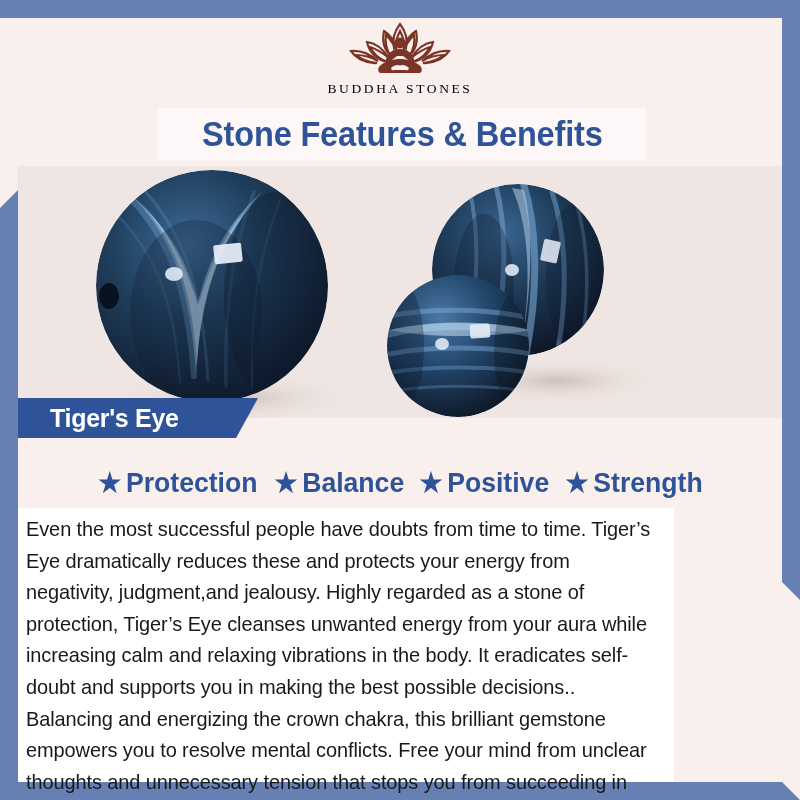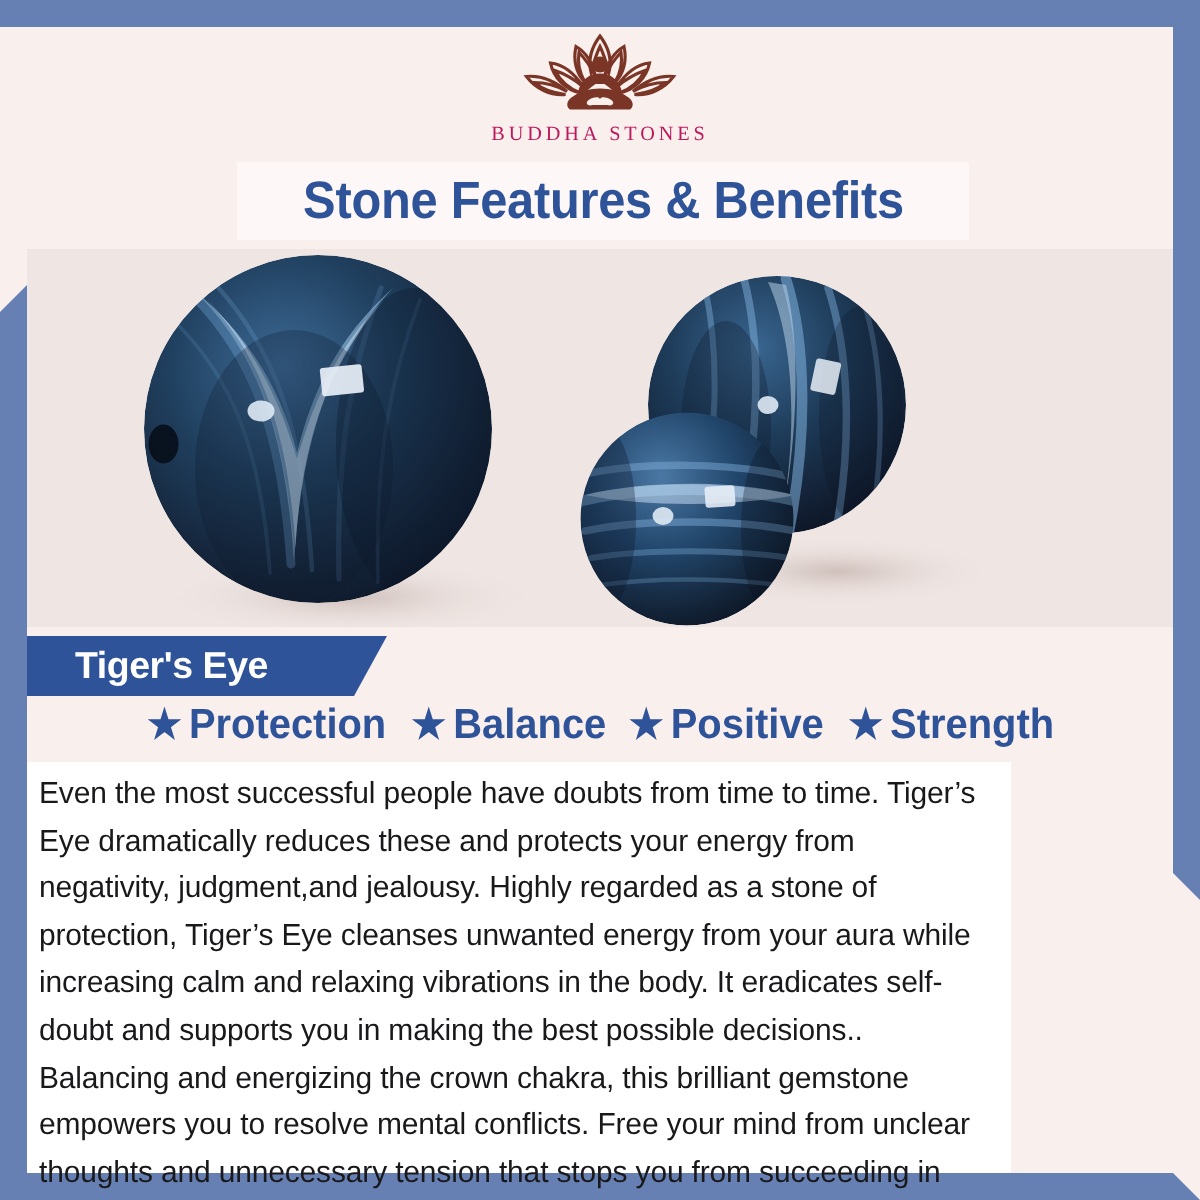--- a/index.html
+++ b/index.html
@@ -51,21 +51,21 @@
     align-items: center; justify-content: flex-start;
   }
   .logo-mark {
     width: 126px; height: 62px;
     display: block;
   }
   .logo-word {
     font-family: "Liberation Serif", serif;
     font-size: 13.5px;
     letter-spacing: 2.6px;
-    color: #be185d;
+    color: #000000;
     margin-top: 1px;
     white-space: nowrap;
   }
 
   
   .title-band {
     position: absolute;
     left: 158px; top: 108px;
     width: 488px; height: 52px;
     background: #fdf8f7;
@@ -86,21 +86,21 @@
     left: 18px; top: 166px;
     width: 764px; height: 252px;
     overflow: hidden;
     background: #efe6e3;
   }
   .hero svg { display:block; width: 100%; height: 100%; }
 
   
   .ribbon {
     position: absolute;
-    left: 18px; top: 424px;
+    left: 18px; top: 398px;
     width: 240px; height: 40px;
     background: #2f5398;
     clip-path: polygon(0 0, 100% 0, calc(100% - 22px) 100%, 0 100%);
     display: flex; align-items: center;
   }
   .ribbon-text {
     color: #ffffff;
     font-size: 25px;
     font-weight: bold;
     padding-left: 32px;

